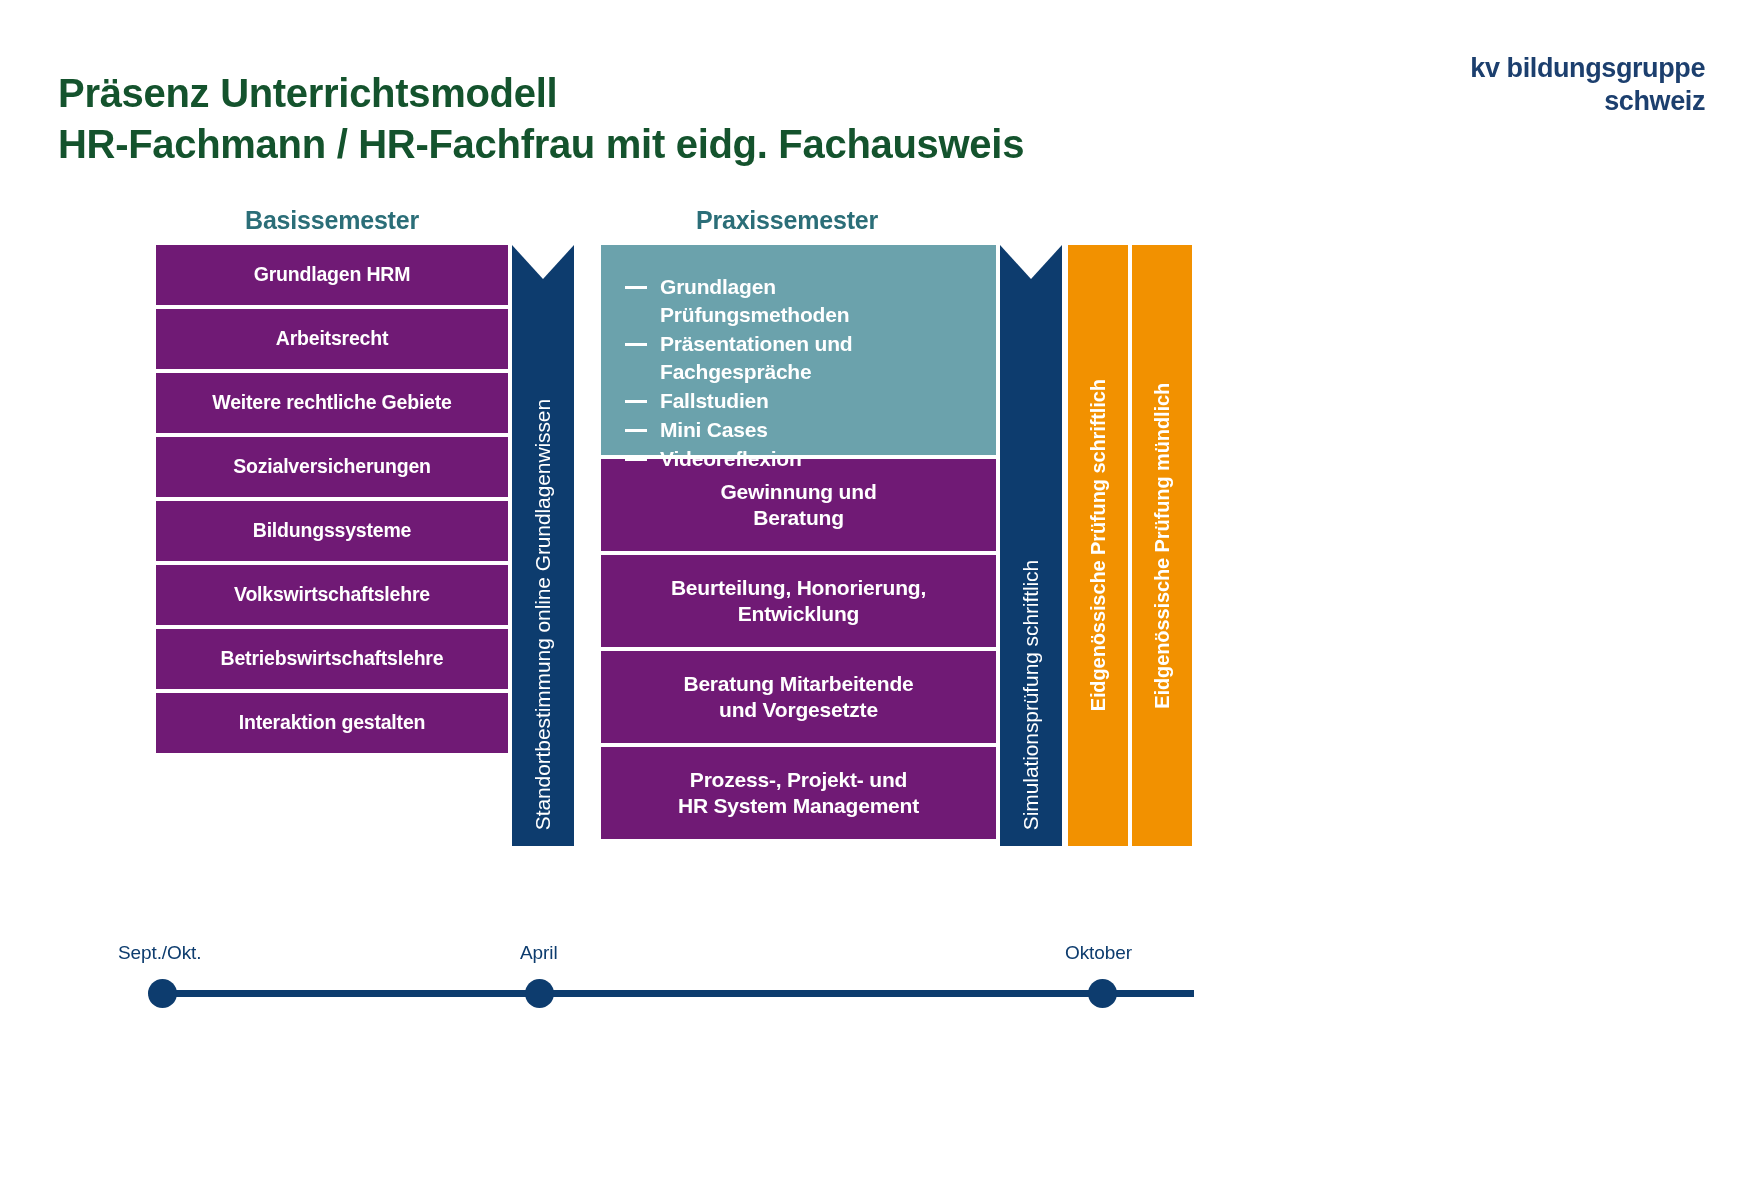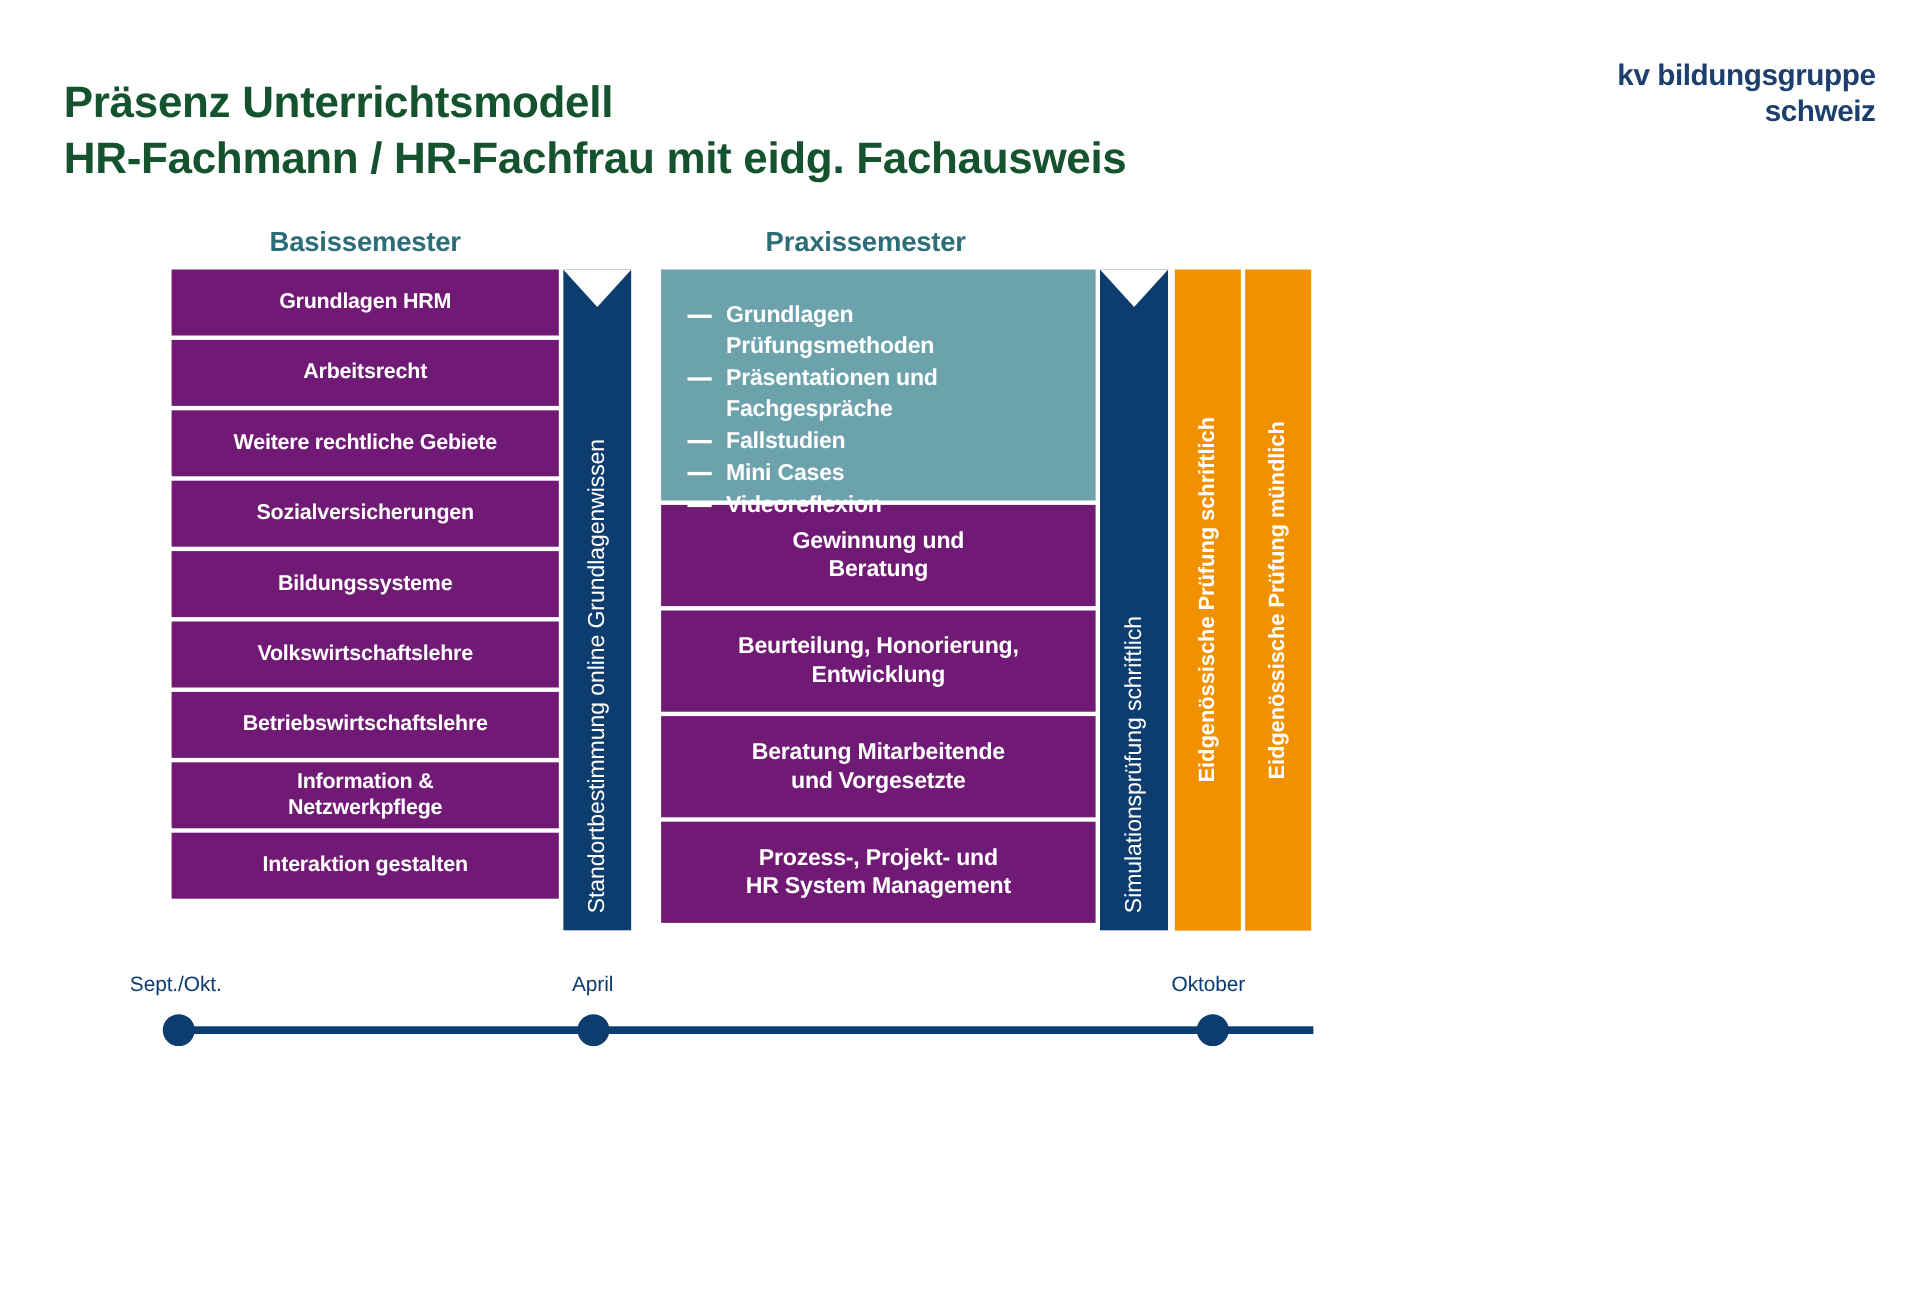--- a/index.html
+++ b/index.html
@@ -162,21 +162,21 @@
   .exam-col .vlabel {
     font-size: 20px;
     font-weight: bold;
     bottom: 50%;
     transform: translate(-50%, 50%) rotate(180deg);
   }
 
   
   .timeline {
     position: absolute;
-    left: 0; top: 893px;
+    left: 0; top: 950px;
     width: 1754px;
     height: 80px;
     padding-left: 32px;
   }
   .tl-line {
     position: absolute;
     left: 157px;
     top: 40px;
     width: 1037px;
     height: 7px;
@@ -218,22 +218,20 @@
   <div class="col-header" id="hdr-praxis">Praxissemester</div>
 
   <div class="column" id="col-basis">
     <div class="block">Grundlagen HRM</div>
     <div class="block">Arbeitsrecht</div>
     <div class="block">Weitere rechtliche Gebiete</div>
     <div class="block">Sozialversicherungen</div>
     <div class="block">Bildungssysteme</div>
     <div class="block">Volkswirtschaftslehre</div>
     <div class="block">Betriebswirtschaftslehre</div>
-    <div class="block">Information &amp;
-Netzwerkpflege</div>
     <div class="block">Interaktion gestalten</div>
   </div>
 
   <div class="column" id="col-nav1">
     <div class="arrow-col">
       <div class="arrow-notch"></div>
       <div class="vlabel">Standortbestimmung online Grundlagenwissen</div>
     </div>
   </div>
 

